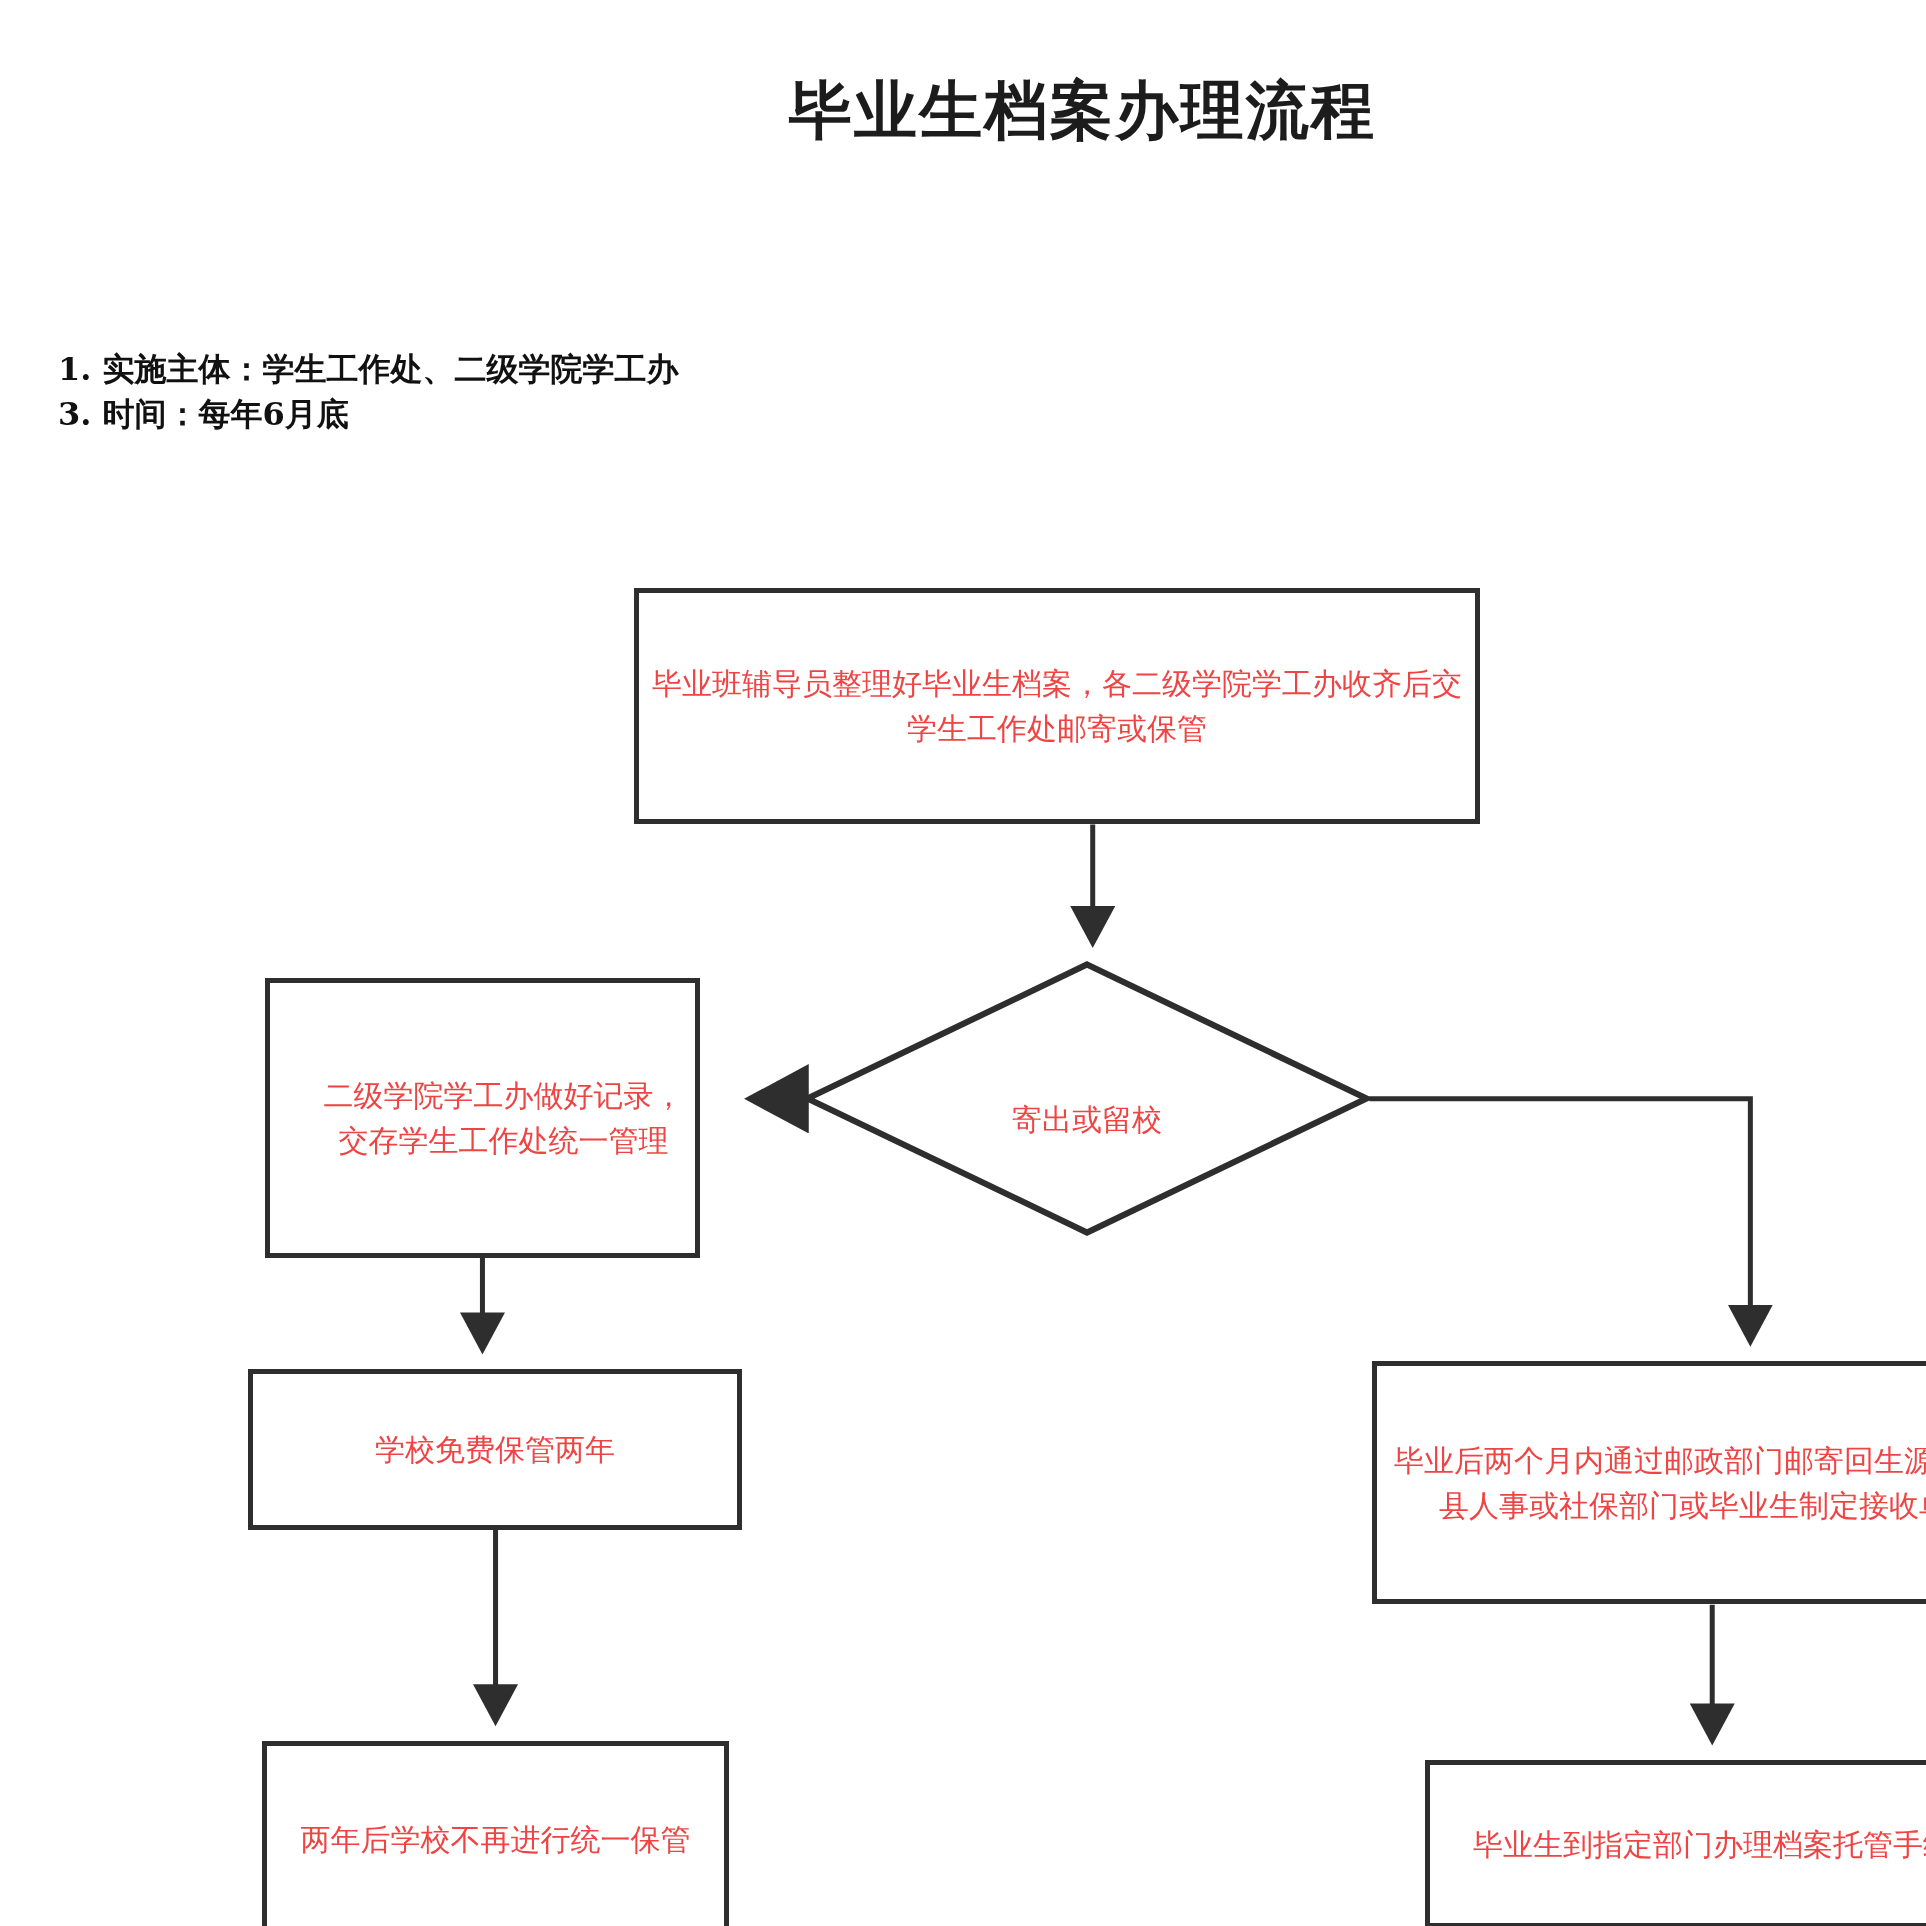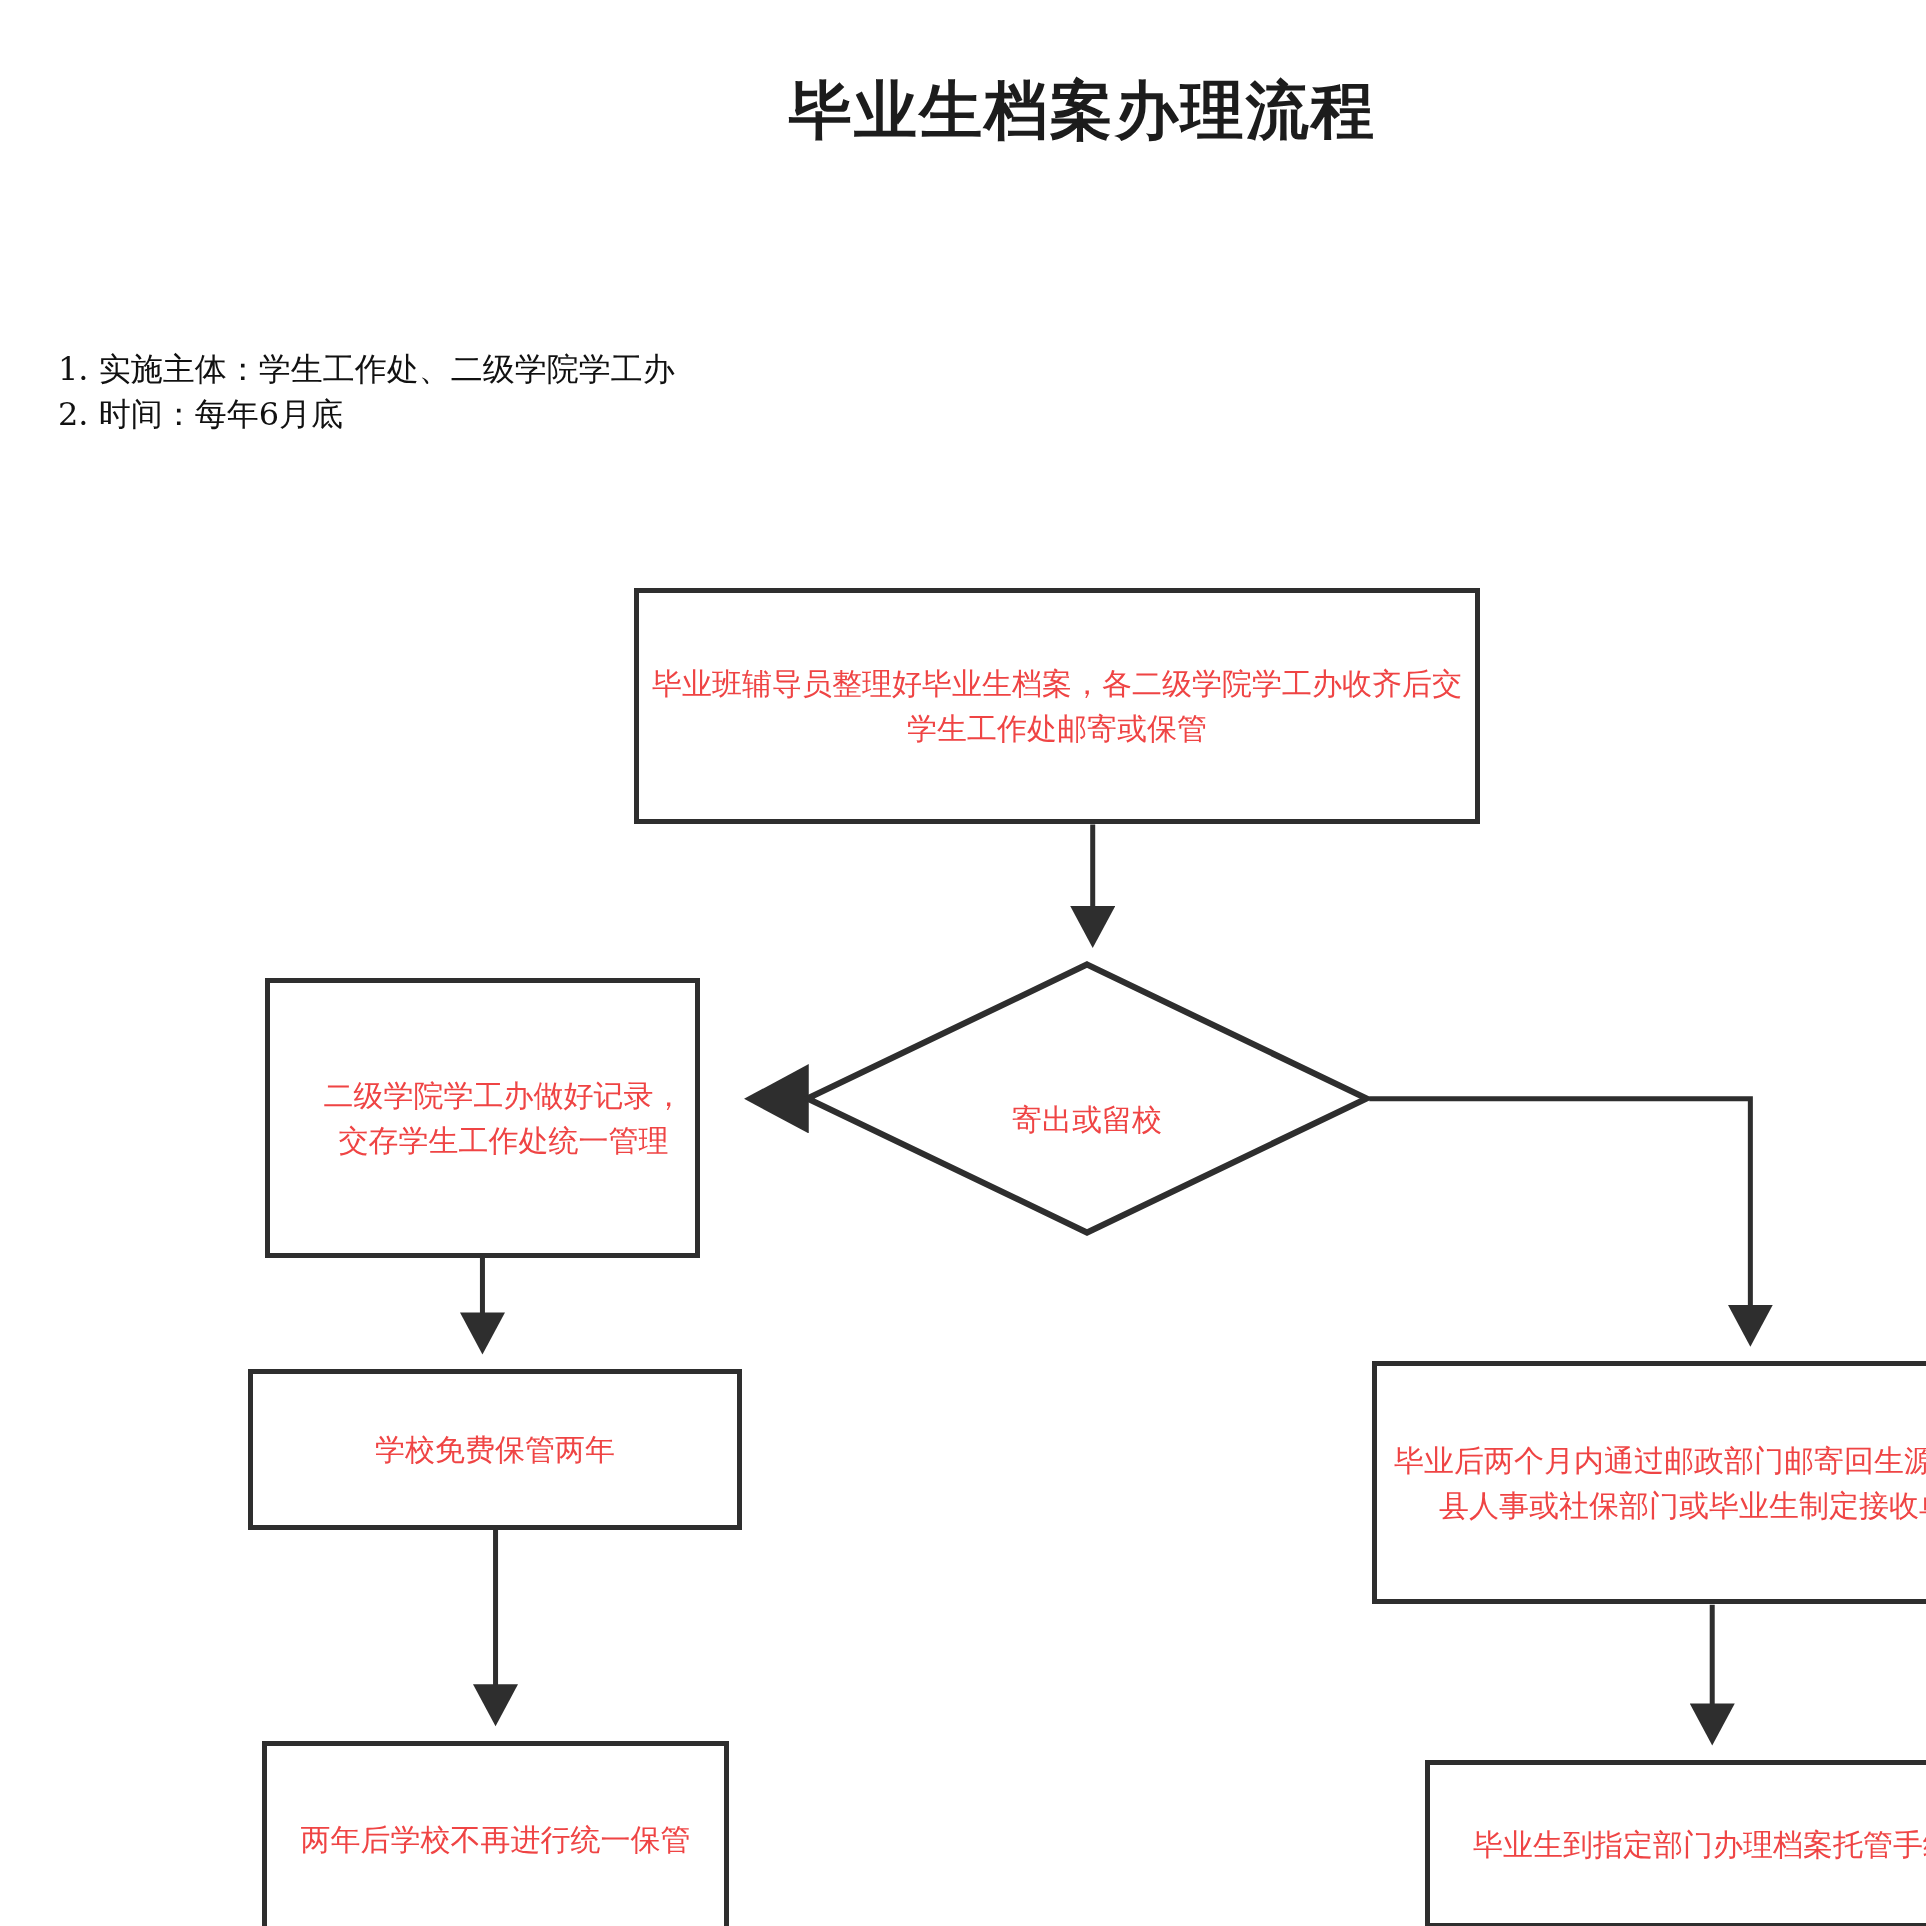--- a/index.html
+++ b/index.html
@@ -34,20 +34,21 @@
 
   
   .intro {
     position: absolute;
     left: 58px;
     top: 347px;
     font-size: 32px;
     line-height: 1.42;
     color: #111111;
     white-space: nowrap;
+    font-weight: bold;
   }
   .intro-line { display: block; }
 
   
   #flow-canvas {
     position: absolute;
     left: 0;
     top: 0;
     width: 2165px;
     height: 1998px;
@@ -91,21 +92,21 @@
     margin-top: 42px;
   }
 </style>
 </head>
 <body>
 
 <div class="page-title">毕业生档案办理流程</div>
 
 <div class="intro">
   <span class="intro-line">1. 实施主体：学生工作处、二级学院学工办</span>
-  <span class="intro-line">2. 时间：每年6月底</span>
+  <span class="intro-line">3. 时间：每年6月底</span>
 </div>
 
 <svg id="flow-canvas" viewBox="0 0 5619 5186">
   <defs>
     <marker id="arrowhead" markerWidth="9" markerHeight="9" refX="7.2" refY="4.5" orient="auto" markerUnits="strokeWidth">
       <path d="M 0 0 L 8.4 4.5 L 0 9 z" fill="#2e2e2e"></path>
     </marker>
   </defs>
 
   <path d="M 2836 2140 L 2836 2445" stroke="#2e2e2e" stroke-width="13" fill="none" marker-end="url(#arrowhead)"></path>

